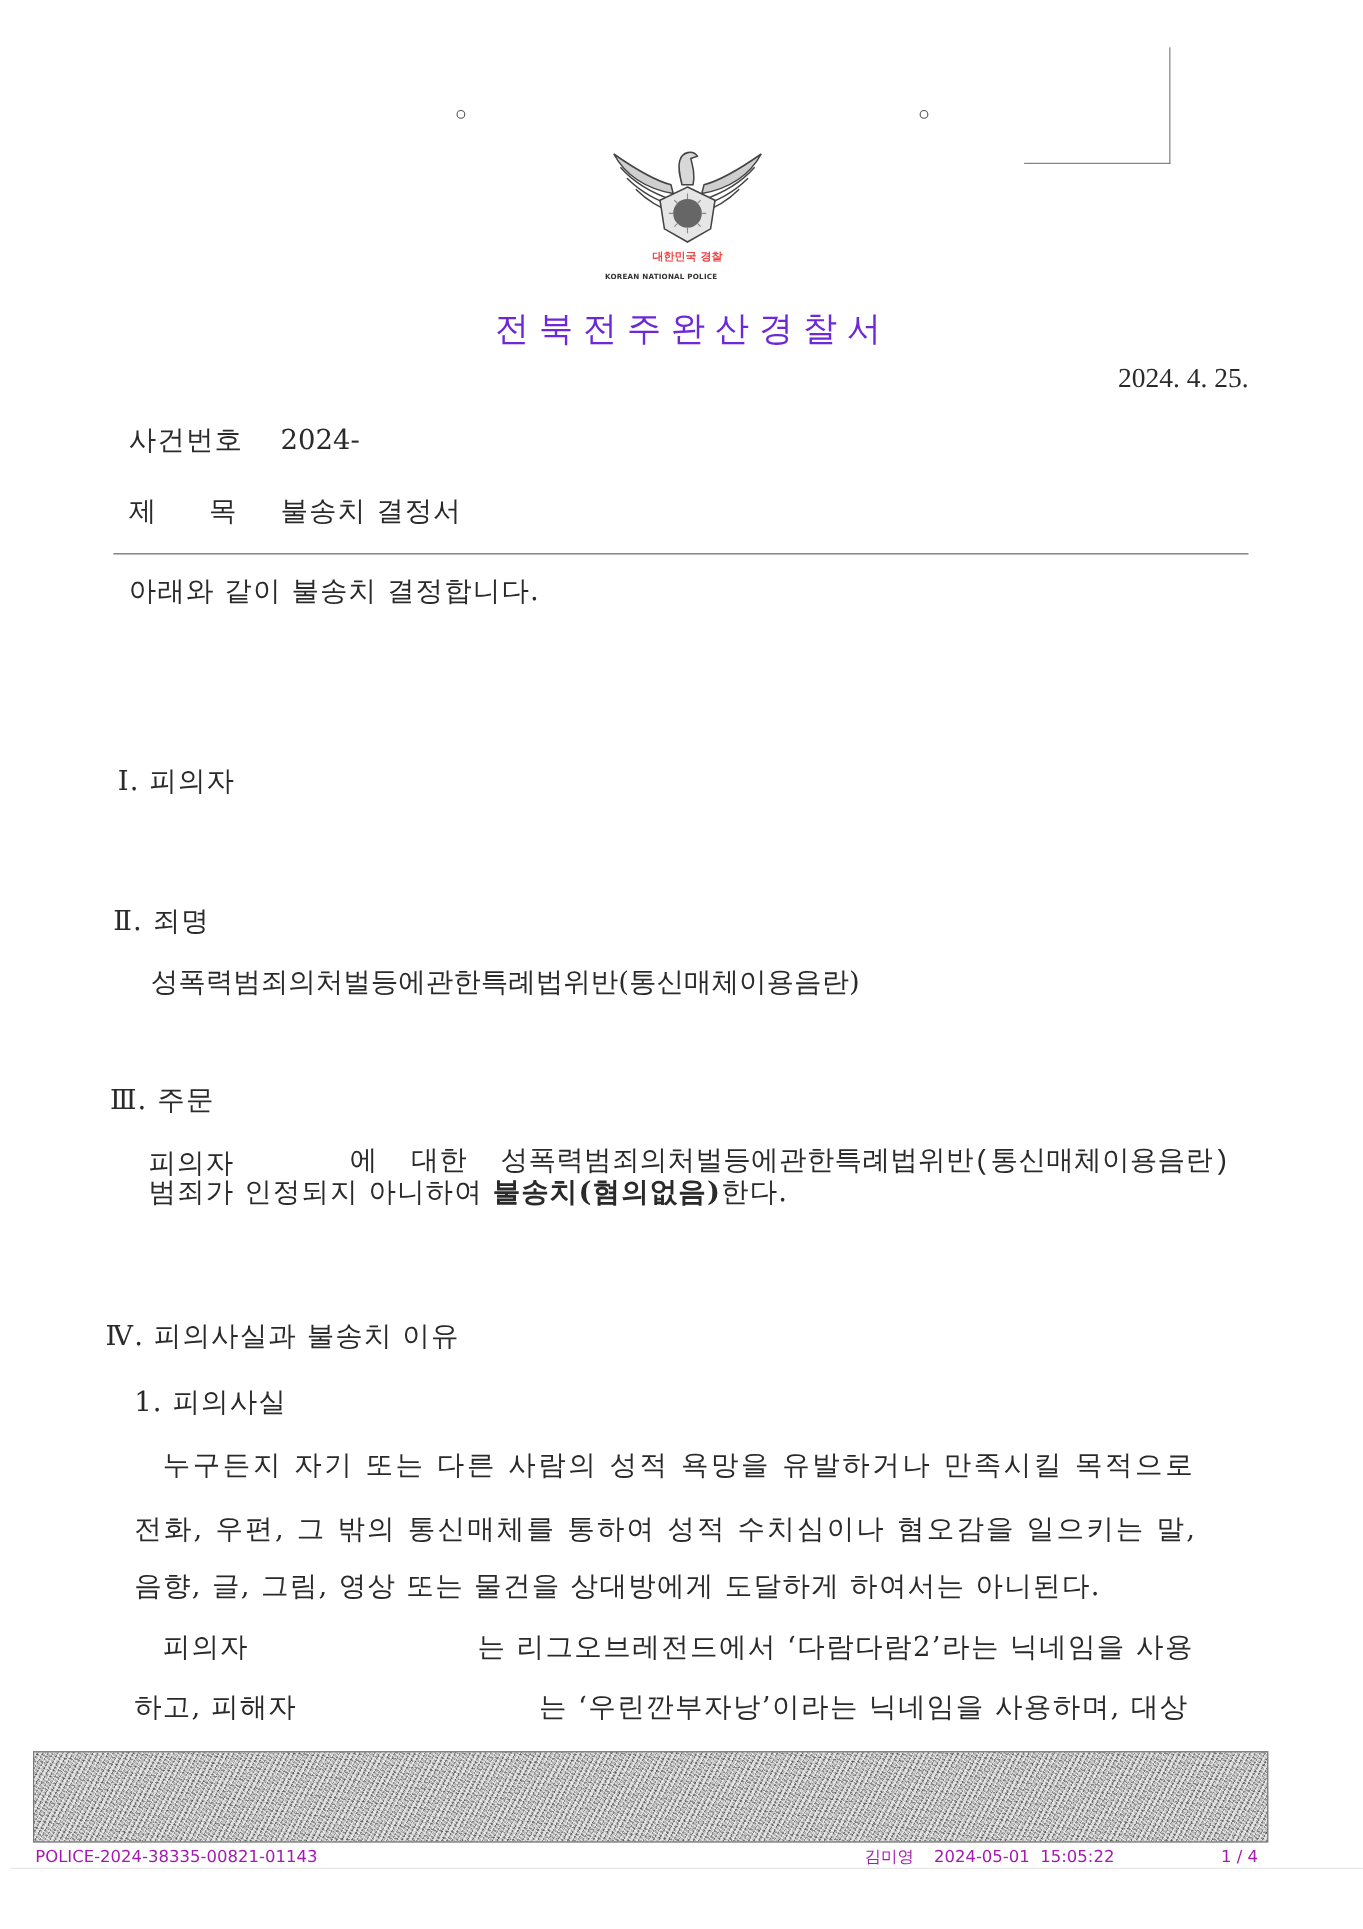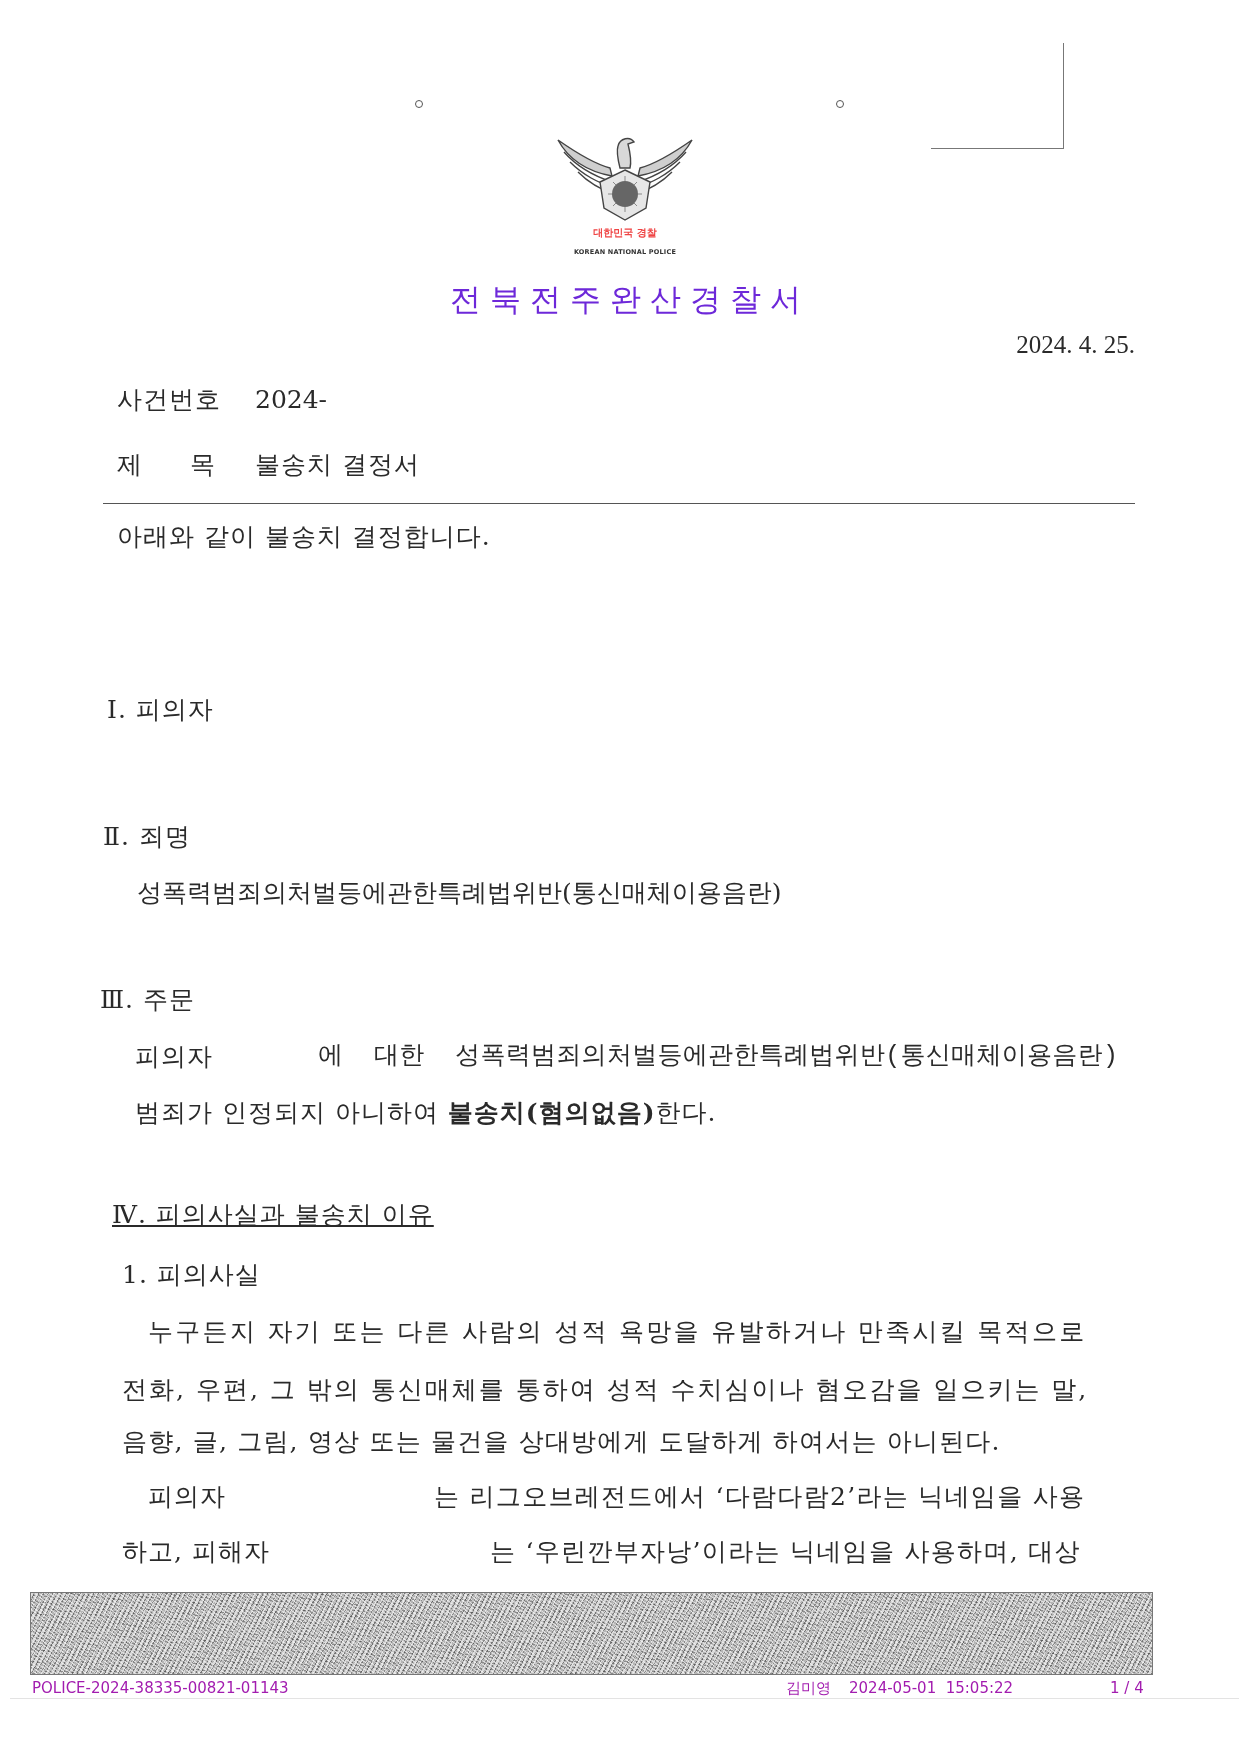--- a/index.html
+++ b/index.html
@@ -6,21 +6,21 @@
   body { width:1239px; height:1754px; position:relative; overflow:hidden;
          font-family:"DejaVu Serif","Liberation Serif",serif; color:#2a2a2a; }
   .abs { position:absolute; white-space:nowrap; }
   .txt { font-size:25px; line-height:30px; letter-spacing:1px; }
   .hole { position:absolute; width:6px; height:6px; border:1.5px solid #555; border-radius:50%; }
   .corner-h { position:absolute; left:931px; top:148px; width:133px; height:0; border-top:1.5px solid #777; }
   .corner-v { position:absolute; left:1063px; top:43px; width:0; height:106px; border-left:1.5px solid #777; }
   .logo { position:absolute; left:550px; top:132px; width:150px; height:130px; }
   .logo-ko { position:absolute; left:0; top:94px; width:150px; text-align:center;
              font-family:"DejaVu Sans","Liberation Sans",sans-serif; font-weight:bold; font-size:10px; color:#ef4444; }
-  .logo-en { position:absolute; left:0; top:116px; width:150px; text-align:center;
+  .logo-en { position:absolute; left:0; top:116px; width:150px; text-align:left;
              font-family:"DejaVu Sans","Liberation Sans",sans-serif; font-weight:bold; font-size:6.5px; letter-spacing:0.2px; color:#333; }
   .org-title { left:450px; top:280px; width:345px; font-size:31px; line-height:38px;
                letter-spacing:9px; color:#6d28d9; font-family:"DejaVu Sans","Liberation Sans",sans-serif; }
   .rule { position:absolute; left:103px; top:503px; width:1032px; height:0; border-top:1.5px solid #555; }
   .bold { font-weight:bold; }
   .noise { position:absolute; left:30px; top:1592px; width:1123px; height:83px;
            border:1px solid #777; box-sizing:border-box;
            background-color:#b5b5b5;
            background-image:
              repeating-linear-gradient(37deg, rgba(255,255,255,.55) 0 1px, transparent 1px 3px),
@@ -86,23 +86,23 @@
 <div class="abs txt" style="left:117px;top:522px;">아래와 같이 불송치 결정합니다.</div>
 
 <div class="abs txt" style="left:107px;top:658px;margin-top:37px;">Ⅰ. 피의자</div>
 
 <div class="abs txt" style="left:103px;top:822px;">Ⅱ. 죄명</div>
 <div class="abs txt" style="left:137px;top:878px;letter-spacing:0;">성폭력범죄의처벌등에관한특례법위반(통신매체이용음란)</div>
 
 <div class="abs txt" style="left:100px;top:985px;">Ⅲ. 주문</div>
 <div class="abs txt" style="left:135px;top:1042px;">피의자</div>
 <div class="abs txt" style="left:318px;top:1042px;letter-spacing:0.3px;white-space:pre;font-family:Liberation Mono, monospace;">에  대한  성폭력범죄의처벌등에관한특례법위반(통신매체이용음란)</div>
-<div class="abs txt" style="left:135px;top:1098px;white-space:pre;"><span>범죄가 인정되지 아니하여 </span><span class="bold">불송치(혐의없음)</span><span>한다.</span></div>
+<div class="abs txt" style="left:135px;top:1069px;white-space:pre;"><span>범죄가 인정되지 아니하여 </span><span class="bold">불송치(혐의없음)</span><span>한다.</span></div>
 
-<div class="abs txt" style="left:112px;top:1200px;text-decoration:underline;">Ⅳ. 피의사실과 불송치 이유</div>
+<div class="abs txt" style="left:96px;top:1200px;">Ⅳ. 피의사실과 불송치 이유</div>
 <div class="abs txt" style="left:122px;top:1260px;">1. 피의사실</div>
 <div class="abs txt" style="left:148px;top:1317px;letter-spacing:2.3px;">누구든지 자기 또는 다른 사람의 성적 욕망을 유발하거나 만족시킬 목적으로</div>
 <div class="abs txt" style="left:122px;top:1375px;letter-spacing:2px;">전화, 우편, 그 밖의 통신매체를 통하여 성적 수치심이나 혐오감을 일으키는 말,</div>
 <div class="abs txt" style="left:122px;top:1427px;letter-spacing:1.2px;">음향, 글, 그림, 영상 또는 물건을 상대방에게 도달하게 하여서는 아니된다.</div>
 <div class="abs txt" style="left:148px;top:1482px;">피의자</div>
 <div class="abs txt" style="left:414px;top:1482px;letter-spacing:1.3px;margin-left:20px;">는 리그오브레전드에서 ‘다람다람2’라는 닉네임을 사용</div>
 <div class="abs txt" style="left:122px;top:1537px;">하고, 피해자</div>
 <div class="abs txt" style="left:490px;top:1537px;letter-spacing:1.3px;">는 ‘우린깐부자낭’이라는 닉네임을 사용하며, 대상</div>
 
 <div class="noise"></div>

